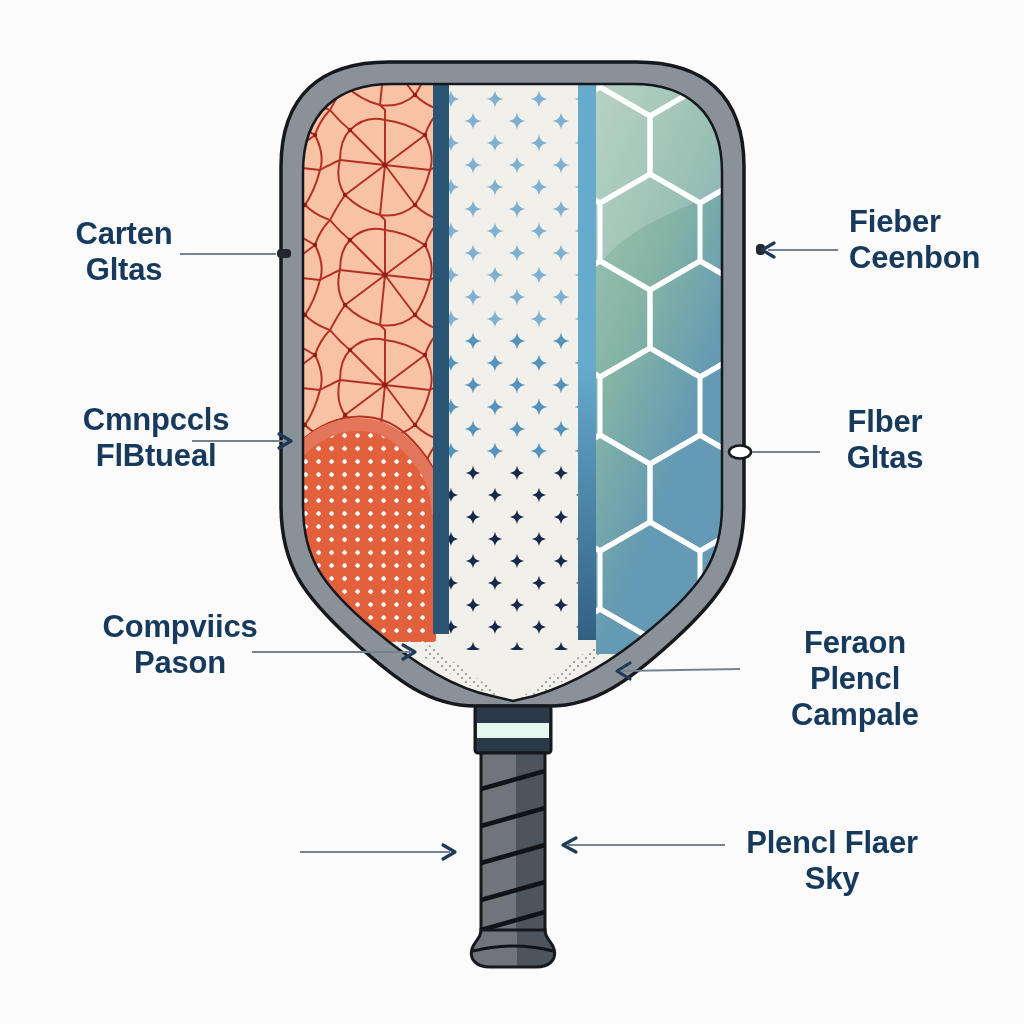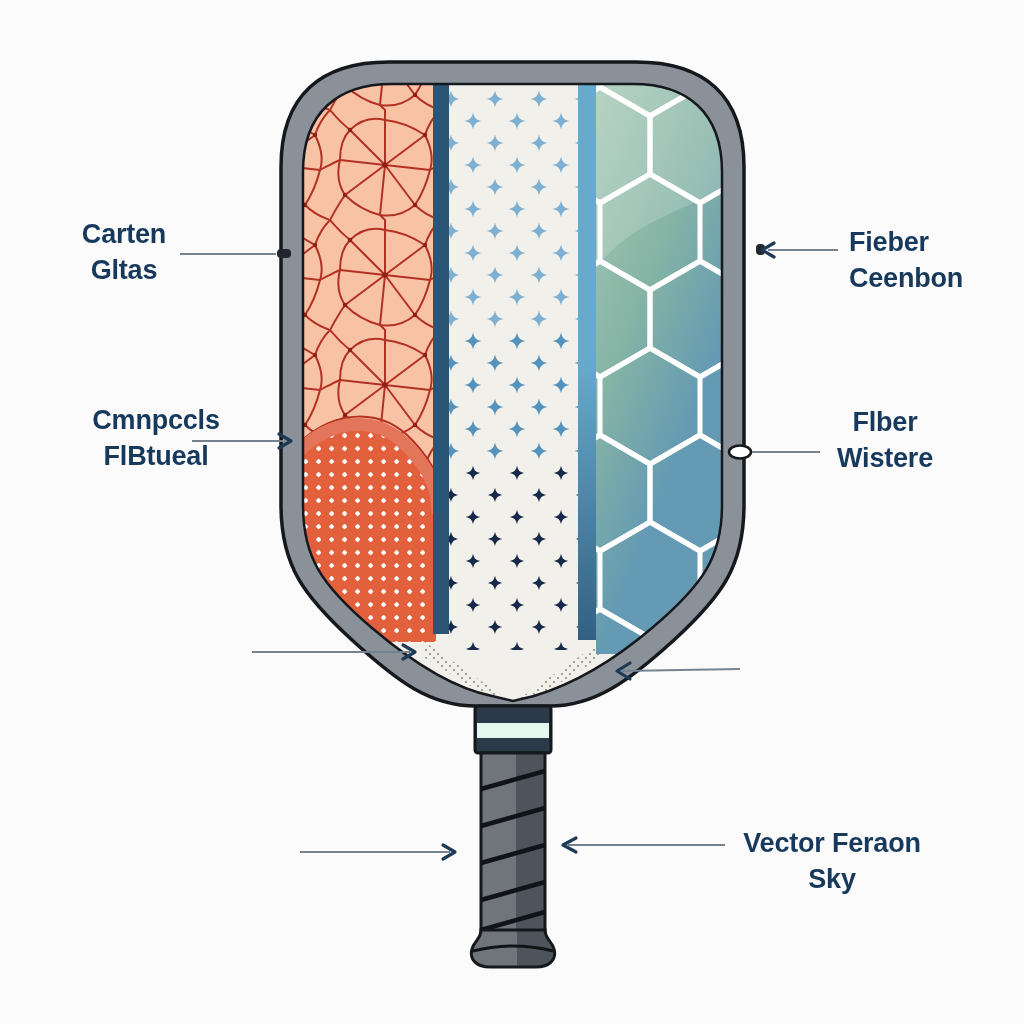--- a/index.html
+++ b/index.html
@@ -1,22 +1,22 @@
 <!DOCTYPE html>
 <html><head>
 <meta charset="utf-8">
 <style>
   html,body{margin:0;padding:0;background:#fbfbfc;}
   .stage{position:relative;width:1024px;height:1024px;background:#fbfbfc;overflow:hidden;
          font-family:"Liberation Sans",sans-serif;}
   .stage svg{position:absolute;left:0;top:0;}
   .diagram-label{position:absolute;transform:translate(-50%,-50%);color:#16395c;
-         font-weight:bold;font-size:27px;line-height:36px;text-align:center;
+         font-weight:bold;font-size:31px;line-height:36px;text-align:center;
          white-space:pre-line;letter-spacing:-0.2px;}
-  .diagram-label.align-left{transform:translate(0,-50%);text-align:left;margin-top:20px;}
+  .diagram-label.align-left{transform:translate(0,-50%);text-align:left;}
 </style>
 </head>
 <body>
 
 <div class="stage">
 
 <svg width="1024" height="1024" viewBox="0 0 1024 1024">
   <defs>
     <clipPath id="faceClip">
       <path d="M392 84 C338 84 303 112 303 172 L303 505 C303 556 320 584 372 628
@@ -168,20 +168,24 @@
     <path d="M774 243 L762 250 L774 257"></path>
     <path d="M630 663 L617 671 L630 679"></path>
     <path d="M576 838 L563 845 L576 852"></path>
   </g>
 </svg>
 
 <div class="diagram-label" style="left:124px; top:252px;">Carten
 Gltas</div>
 <div class="diagram-label" style="left:108px; top:438px;margin-left:48px;">Cmnpccls
 FlBtueal</div>
+<div class="diagram-label" style="left:180px; top:645px;">Compviics
+Pason</div>
 <div class="diagram-label align-left" style="left:849px; top:240px;">Fieber
 Ceenbon</div>
 <div class="diagram-label" style="left:885px; top:440px;">Flber
-Wistere</div>
-<div class="diagram-label" style="left:832px; top:861px;">Vector Feraon
+Gltas</div>
+<div class="diagram-label" style="left:855px; top:679px;">Feraon Plencl
+Campale</div>
+<div class="diagram-label" style="left:832px; top:861px;">Plencl Flaer
 Sky</div>
 
 </div>
 
 </body></html>

